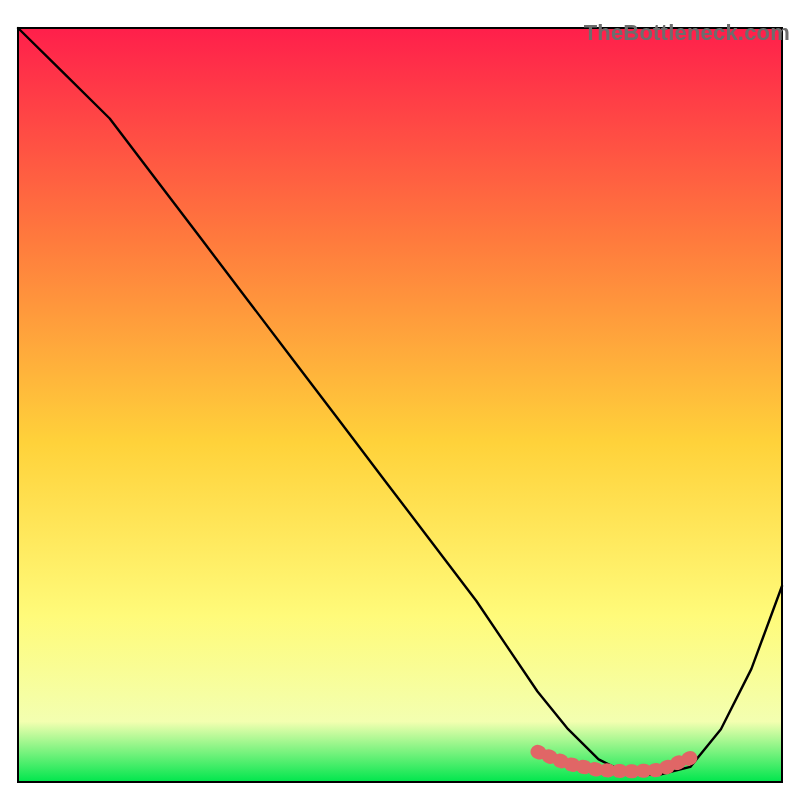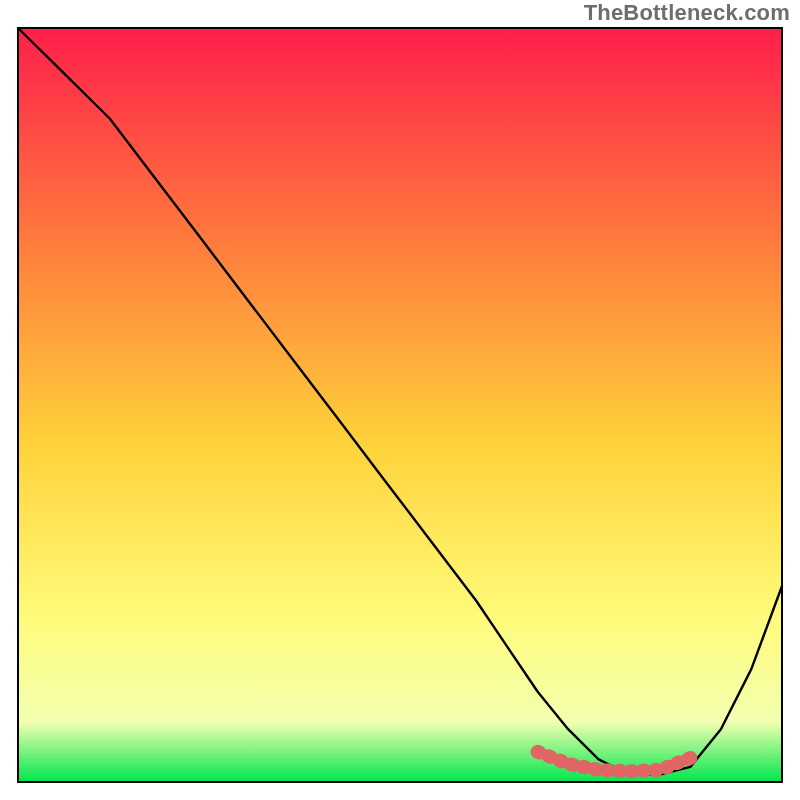--- a/index.html
+++ b/index.html
@@ -11,21 +11,21 @@
     background: #fff;
     font-family: Arial, Helvetica, sans-serif;
   }
   .chart-container {
     position: relative;
     width: 800px;
     height: 800px;
   }
   .watermark {
     position: absolute;
-    top: 0;
+    top: 20px;
     right: 10px;
     font-size: 22px;
     font-weight: 600;
     color: #6d6d6d;
     letter-spacing: 0.2px;
     z-index: 30;
   }
   svg.plot {
     position: absolute;
     left: 0;

